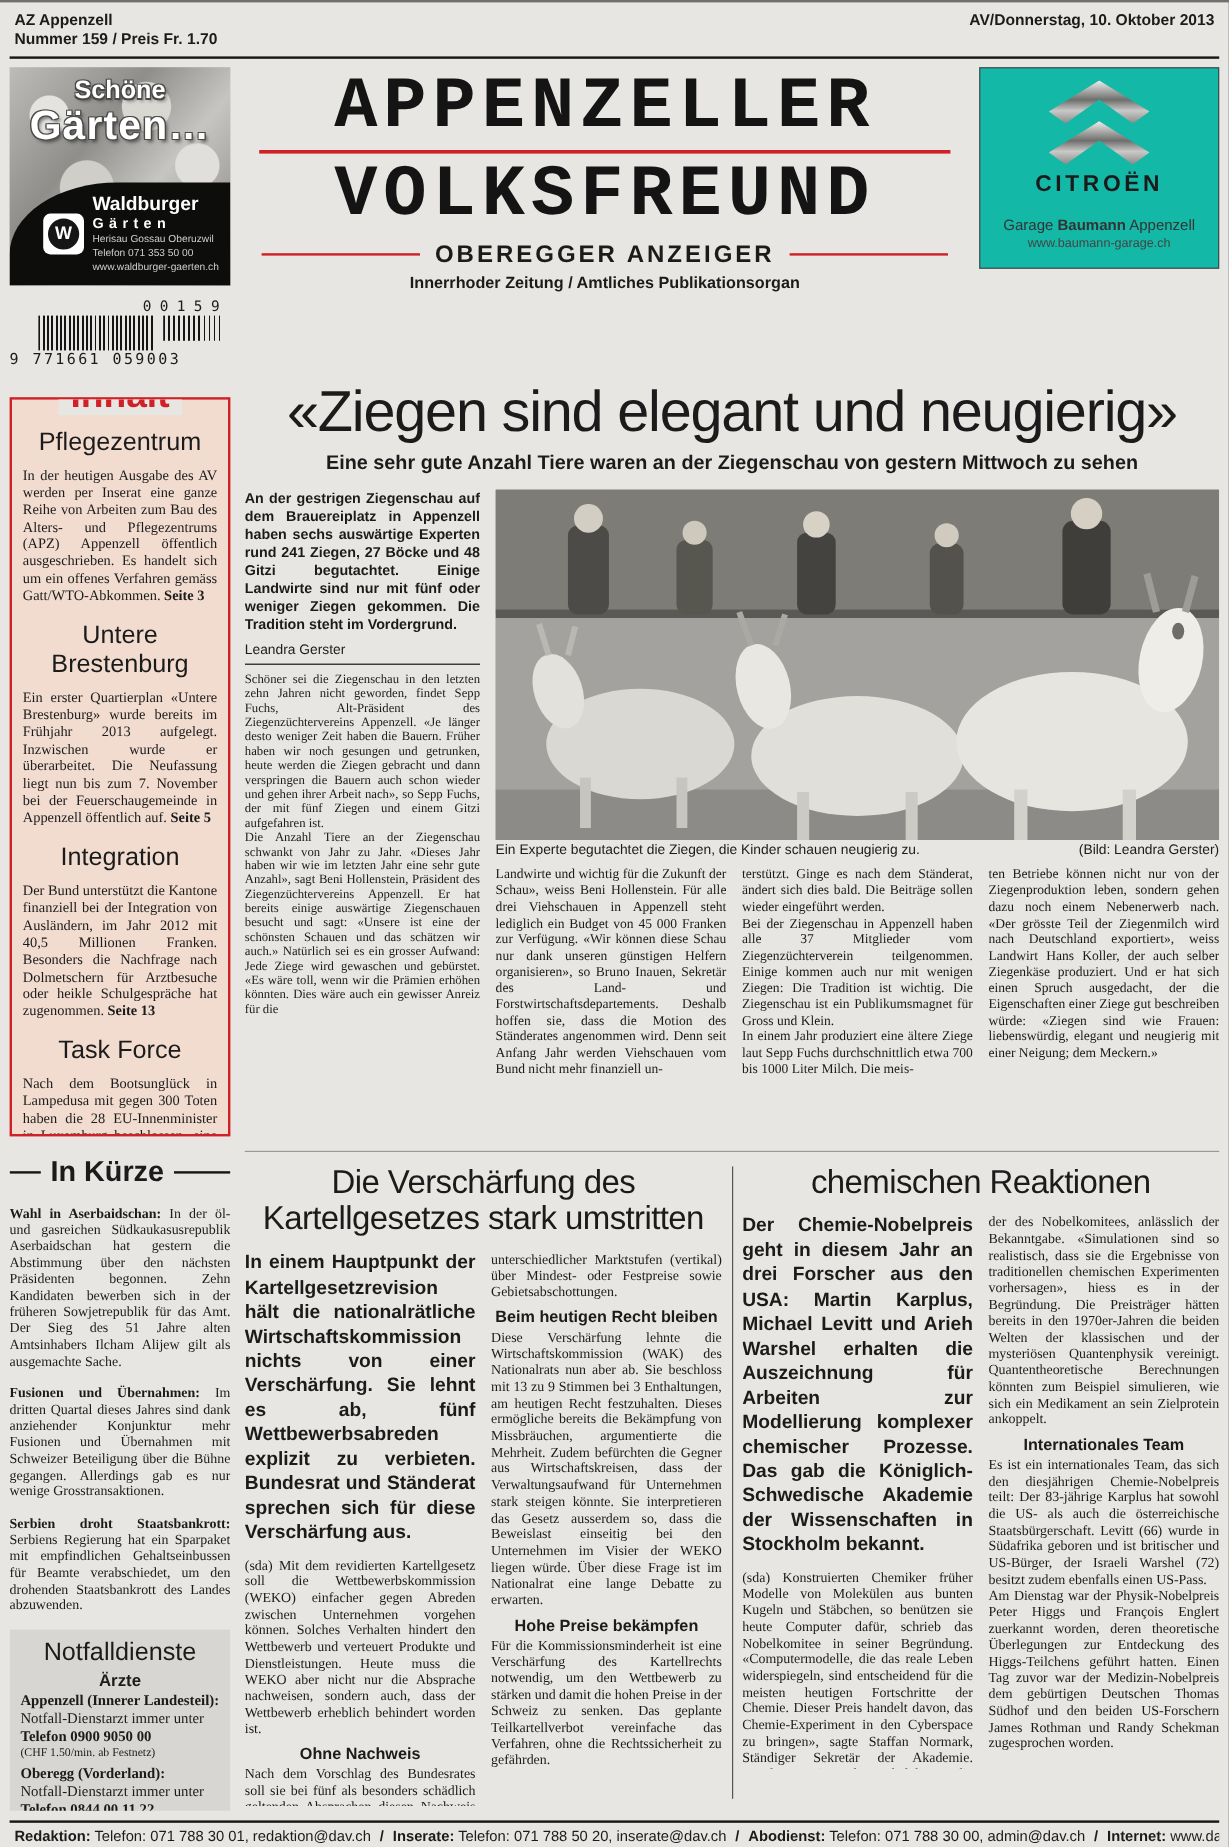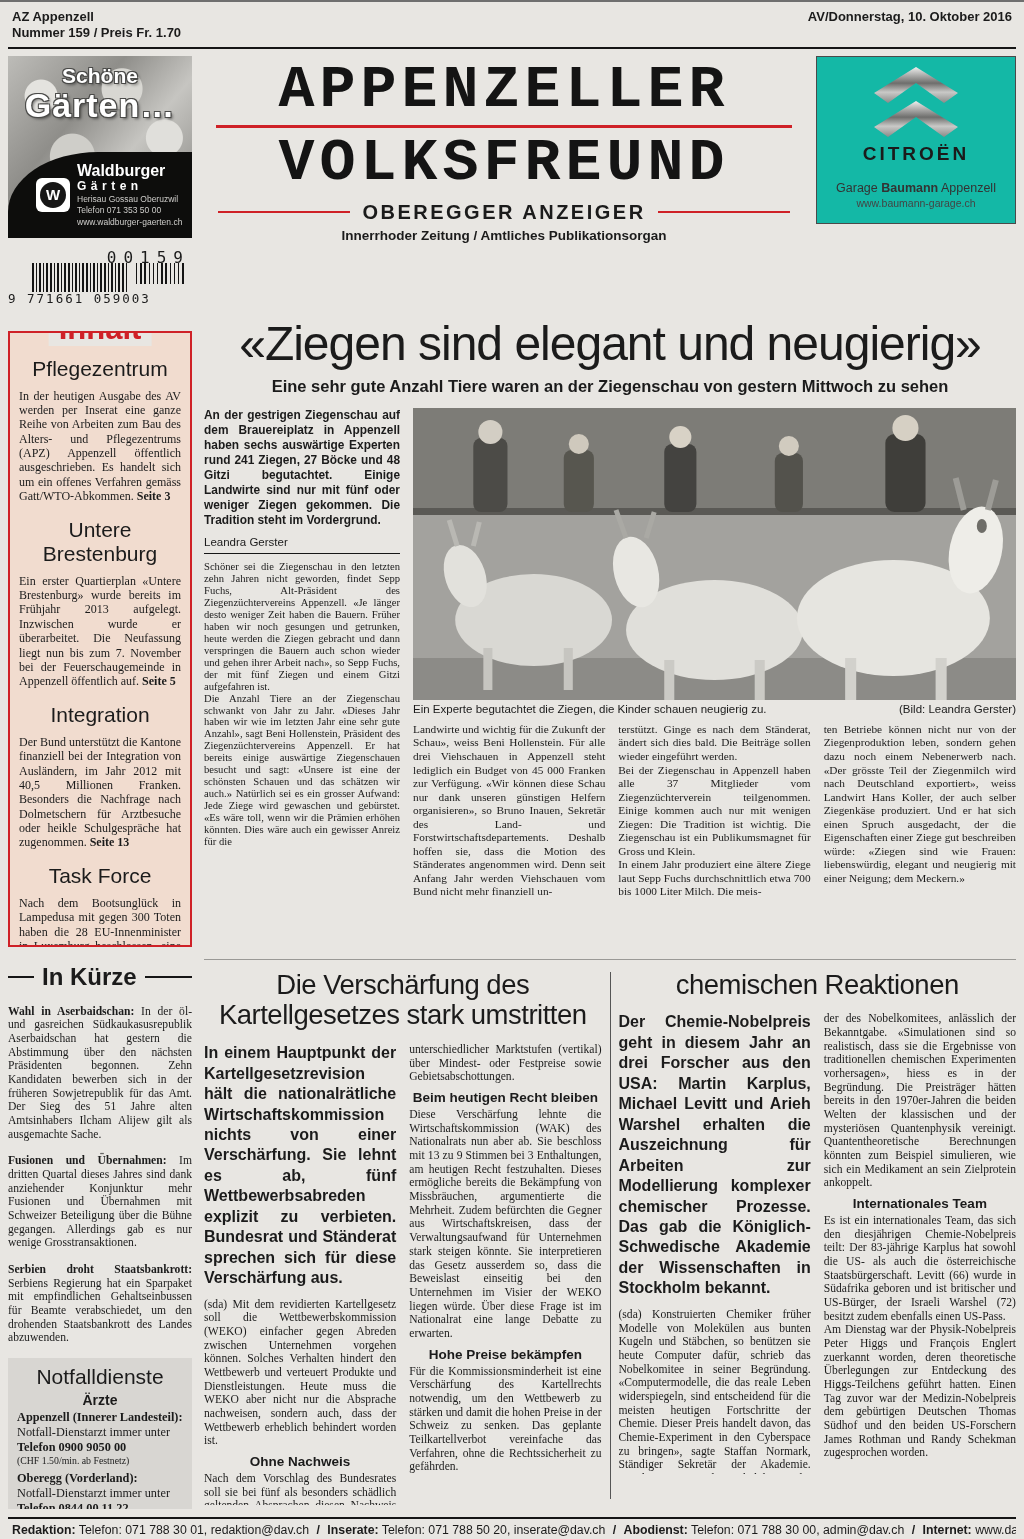--- a/index.html
+++ b/index.html
@@ -38,21 +38,21 @@
   .g-logo .ring { width:26px; height:26px; border-radius:50%; background:#161616;
     color:#fff; font-family:"Liberation Sans",sans-serif; font-weight:bold; font-size:15px;
     display:flex; align-items:center; justify-content:center; }
   .g-txt { color:#fff; font-family:"Liberation Sans",sans-serif; line-height:1.1; }
   .g-txt .b1 { font-size:16px; font-weight:bold; }
   .g-txt .b2 { font-size:12px; font-weight:bold; letter-spacing:4.5px; }
   .g-txt .s  { font-size:8.5px; color:#cfcecb; margin-top:2px; }
 
   .barcode { position:relative; height:58px; margin-top:10px; }
   .bc-top { position:absolute; top:0; right:2px; font-family:"DejaVu Sans Mono", monospace;
-    font-size:16px; letter-spacing:7px;text-align:center; }
+    font-size:12px; letter-spacing:7px;text-align:center; }
   .bc-bars { position:absolute; top:15px; bottom:14px; left:24px; right:64px;
     background:repeating-linear-gradient(to right,#141414 0 1.6px, rgba(0,0,0,0) 1.6px 3.6px); }
   .bc-addon { position:absolute; top:15px; bottom:22px; right:6px; width:50px;
     background:repeating-linear-gradient(to right,#141414 0 1.4px, rgba(0,0,0,0) 1.4px 4.2px); }
   .bc-num { position:absolute; bottom:0; left:0; font-family:"DejaVu Sans Mono", monospace; font-size:12.5px; letter-spacing:2px; }
 
   .mast-center { flex:1; text-align:center; padding-top:4px; }
   .mast-title { font-family:Liberation Mono, monospace; font-weight:700; font-size:60px;
     letter-spacing:5px; line-height:1.0; color:#141414; }
   .mast-rule { border-top:3px solid var(--accent_red,#cf2127); margin:5px 14px; }
@@ -140,21 +140,21 @@
 </head>
 <body>
 
 <div class="page">
 
   <div class="topbar">
     <div>
       <div>AZ Appenzell</div>
       <div>Nummer 159 / Preis Fr. 1.70</div>
     </div>
-    <div>AV/Donnerstag, 10. Oktober 2016</div>
+    <div>AV/Donnerstag, 10. Oktober 2013</div>
   </div>
   <div class="toprule"></div>
 
   <div class="mast-row">
 
     <div class="adcol">
       <div class="garden-ad">
         <div class="g-head">
           <span class="l1">Schöne</span>
           <span class="l2">Gärten…</span>

